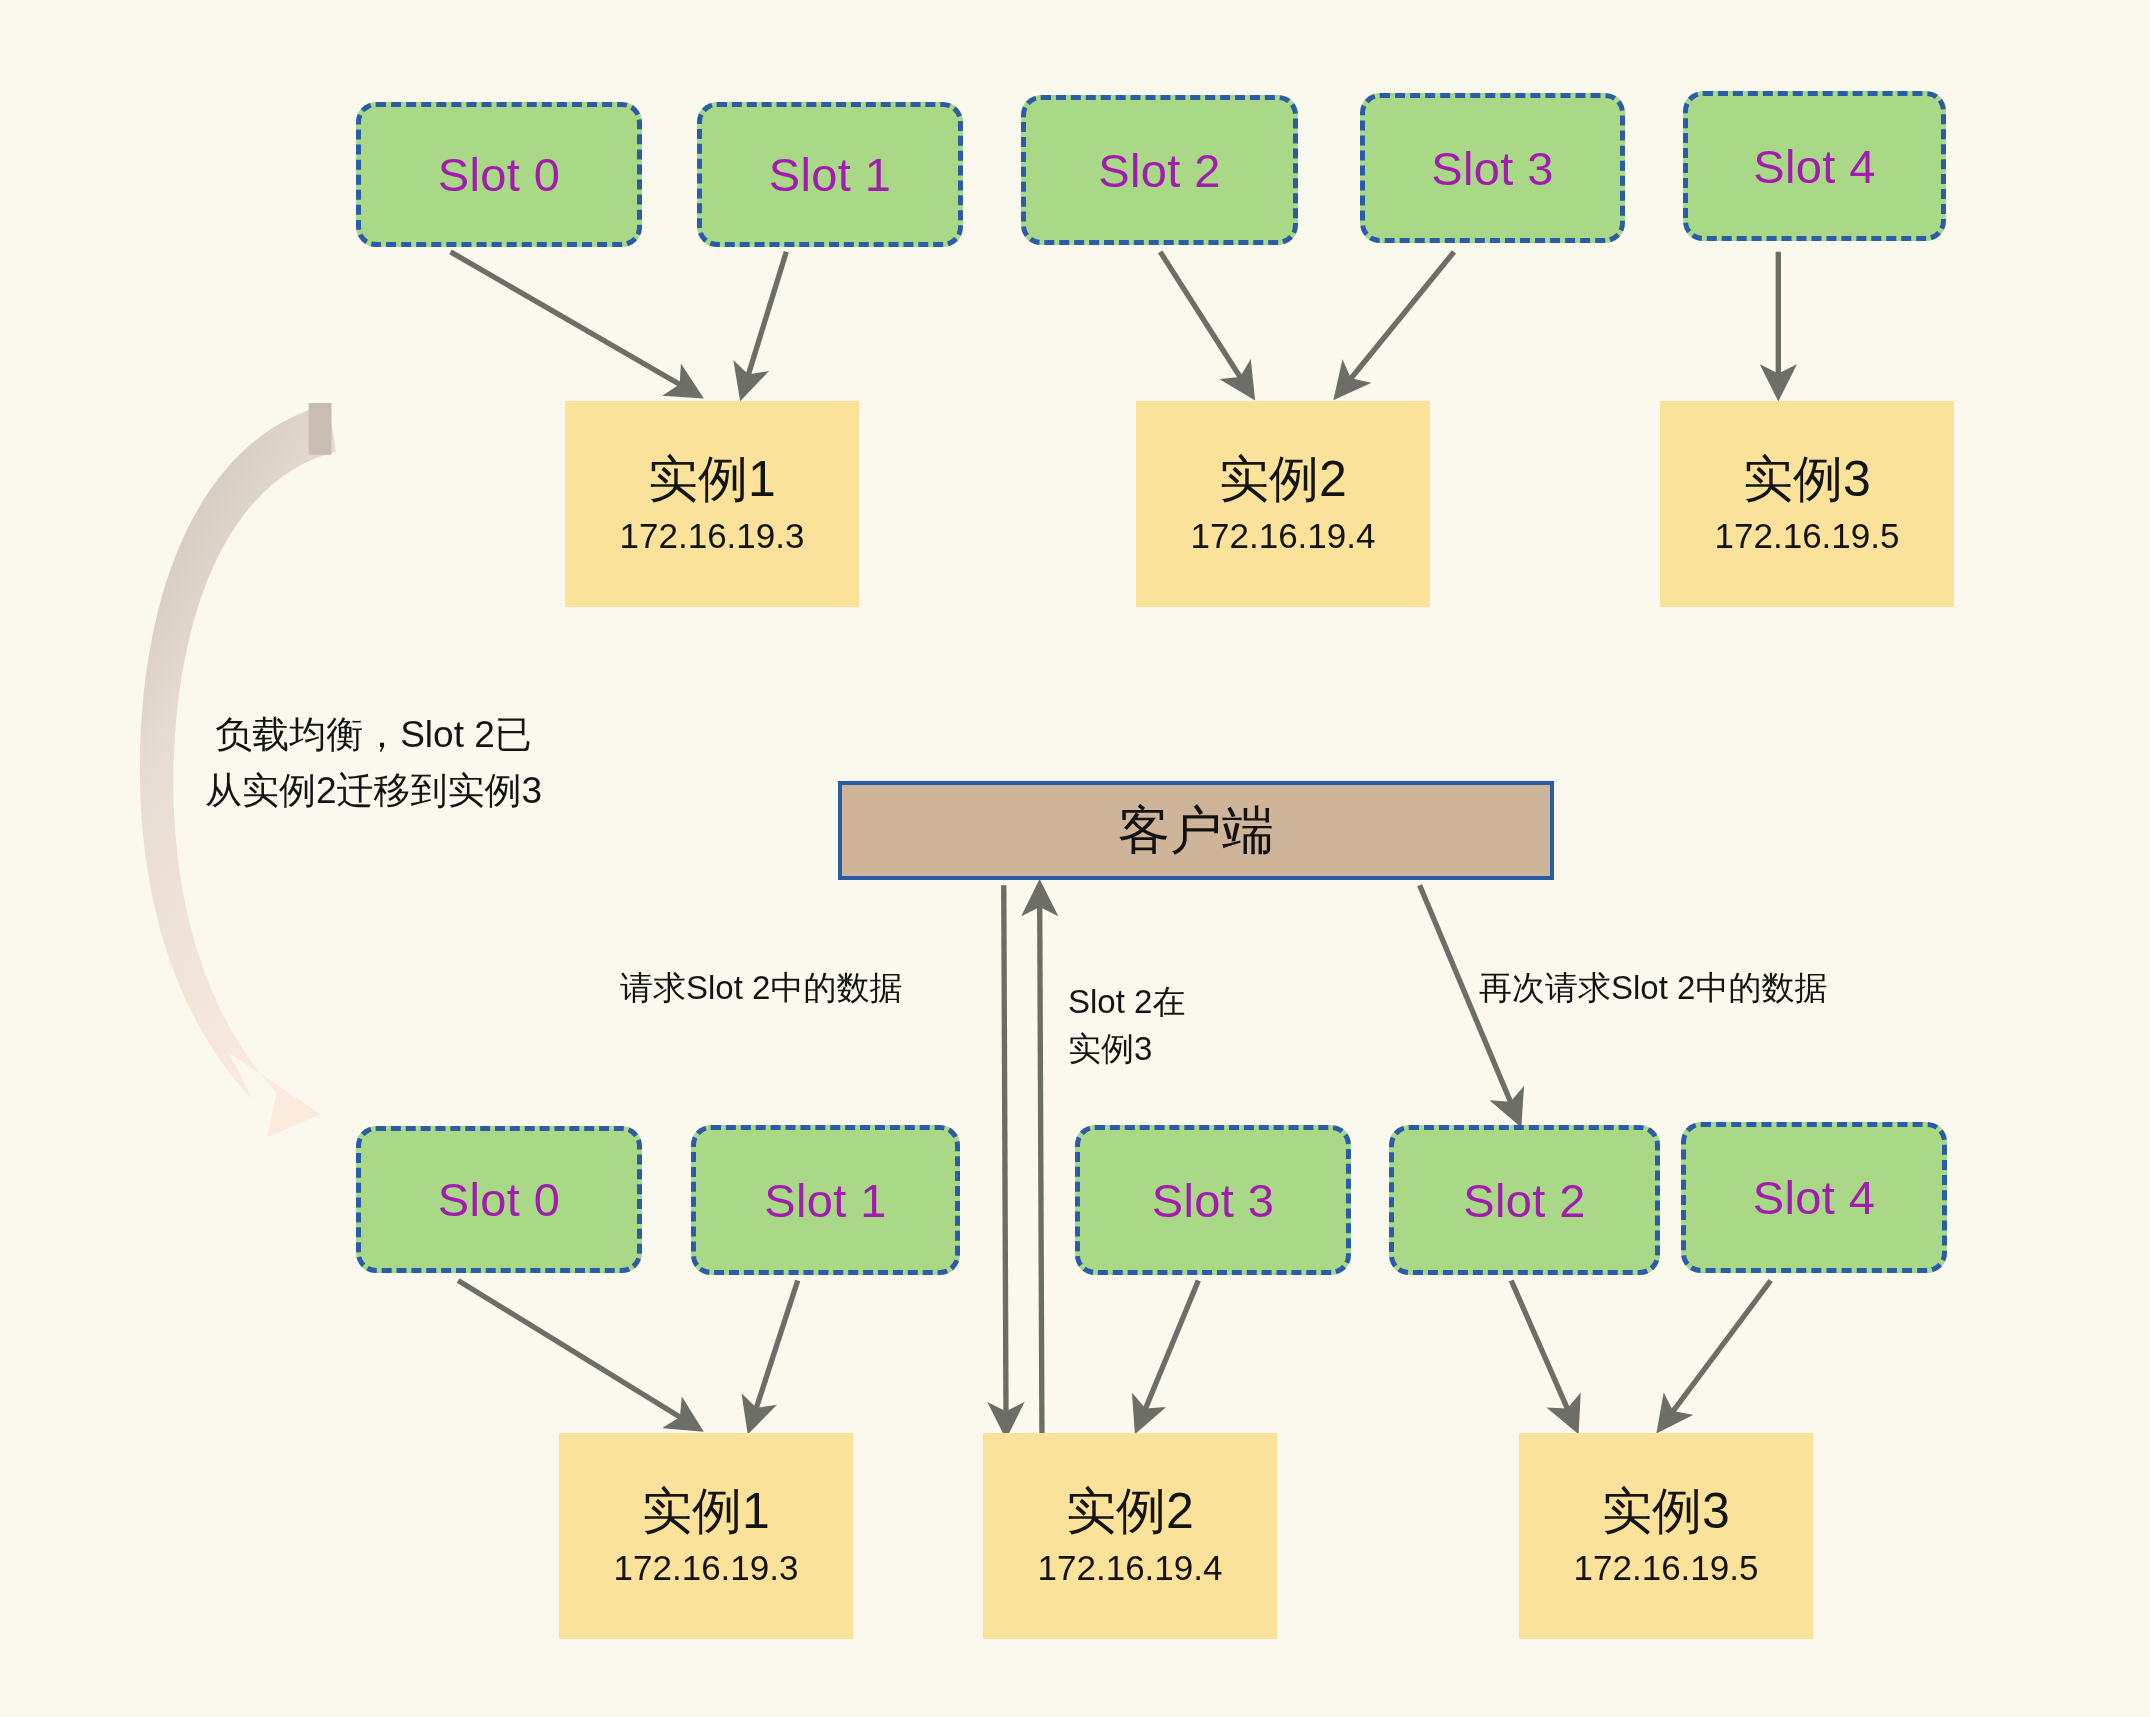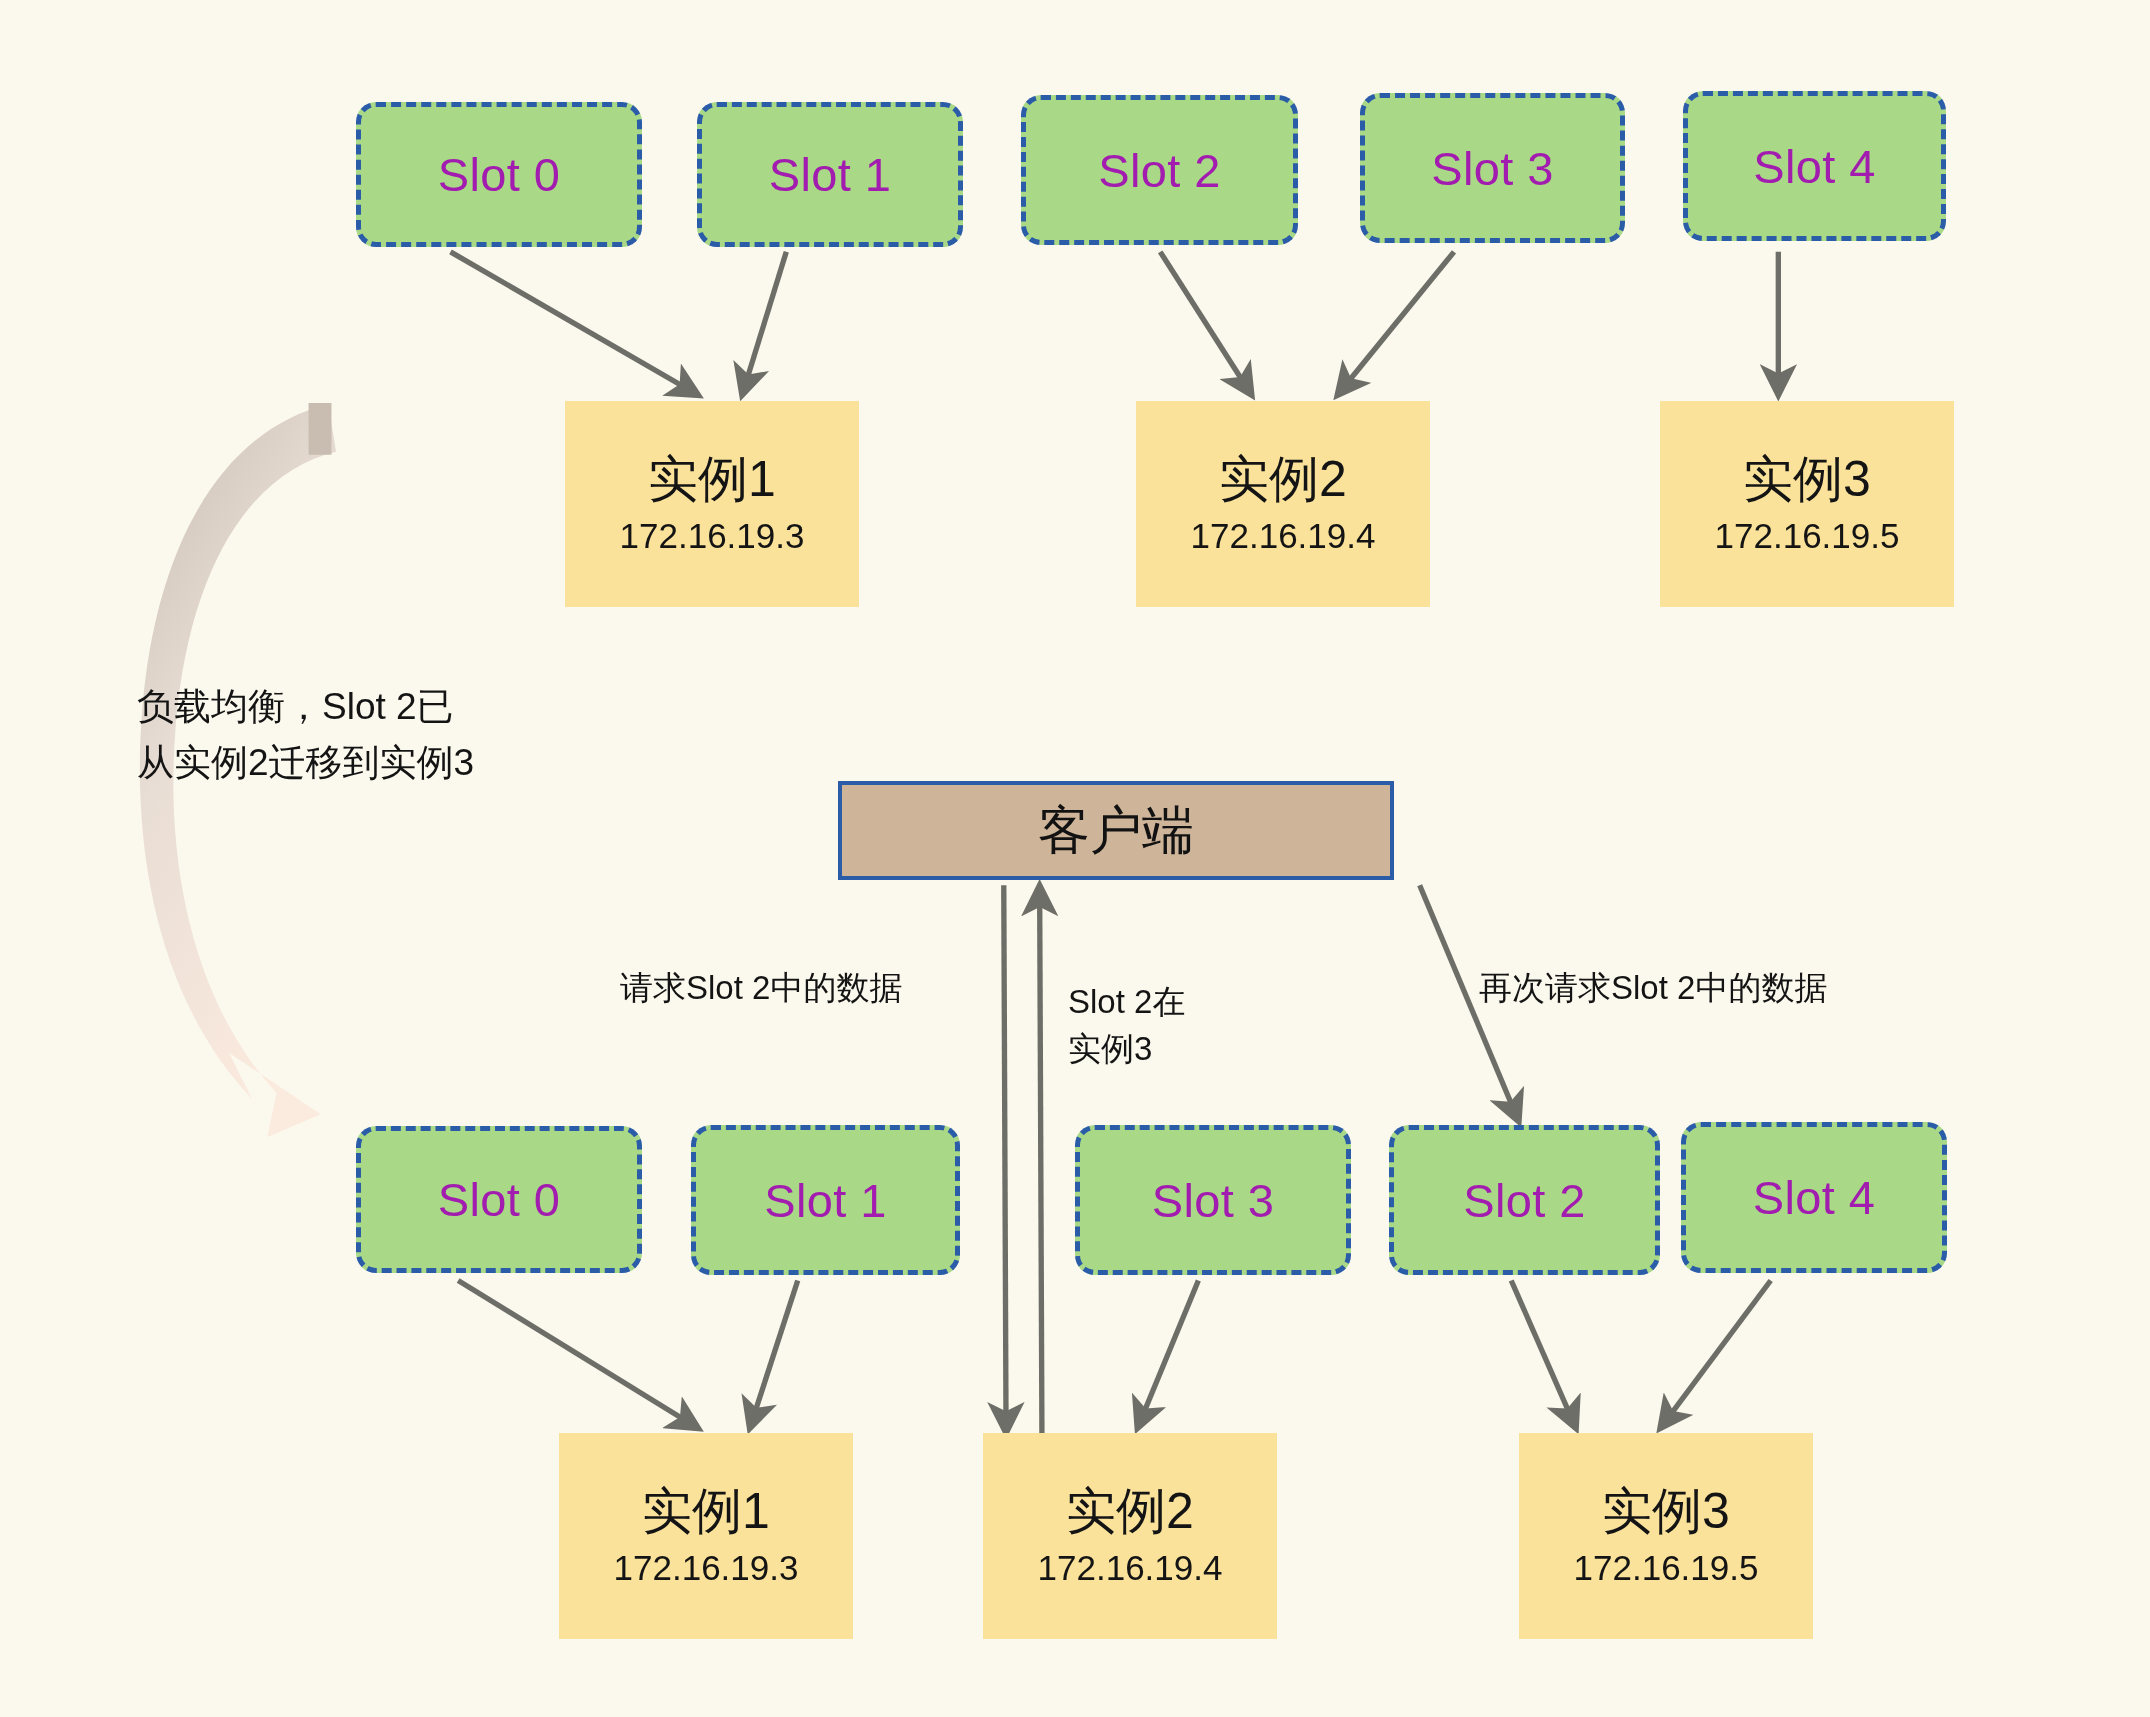--- a/index.html
+++ b/index.html
@@ -156,24 +156,24 @@
   </div>
   <div class="inst-box" style="left:1136px; top:401px; width:294px; height:206px;">
     <div class="inst-title">实例2</div>
     <div class="inst-ip">172.16.19.4</div>
   </div>
   <div class="inst-box" style="left:1660px; top:401px; width:294px; height:206px;">
     <div class="inst-title">实例3</div>
     <div class="inst-ip">172.16.19.5</div>
   </div>
 
-  <div class="note mig" style="left:137px; top:679px; width:473px;">负载均衡，Slot 2已
+  <div class="note mig" style="left:137px; top:707px; width:473px;text-align:center;">负载均衡，Slot 2已
 从实例2迁移到实例3</div>
 
-  <div class="client-box" style="left:838px; top:781px; width:556px; height:99px;">
+  <div class="client-box" style="left:838px; top:781px; width:716px; height:99px;">
     <span>客户端</span>
   </div>
 
   <div class="note" style="left:620px; top:965px; width:397px;">请求Slot 2中的数据</div>
   <div class="note" style="left:1068px; top:979px; width:221px;">Slot 2在
 实例3</div>
   <div class="note" style="left:1479px; top:965px; width:519px;">再次请求Slot 2中的数据</div>
 
   <div class="slot-box" style="left:356px; top:1126px; width:286px; height:147px;">
     <span>Slot 0</span>

